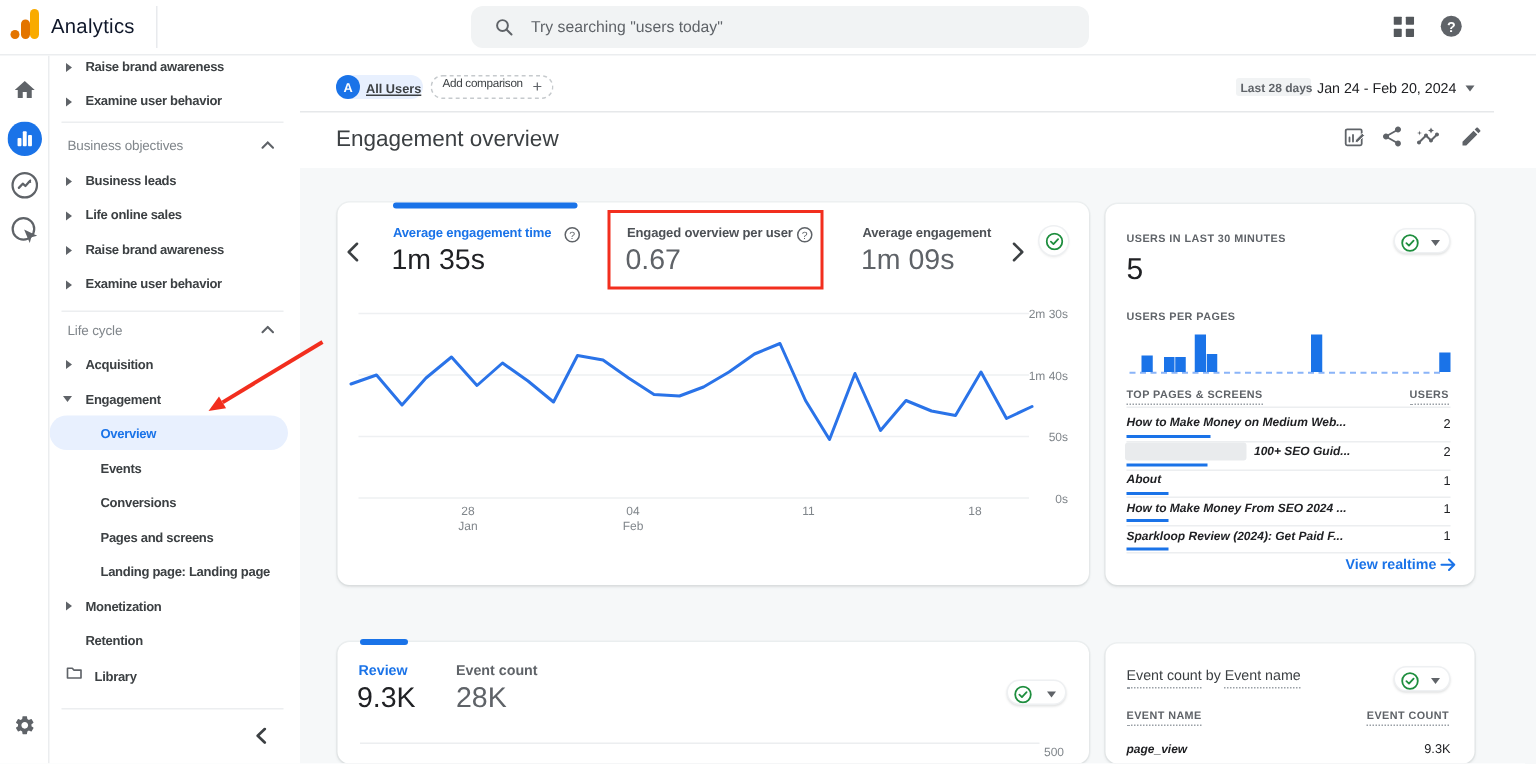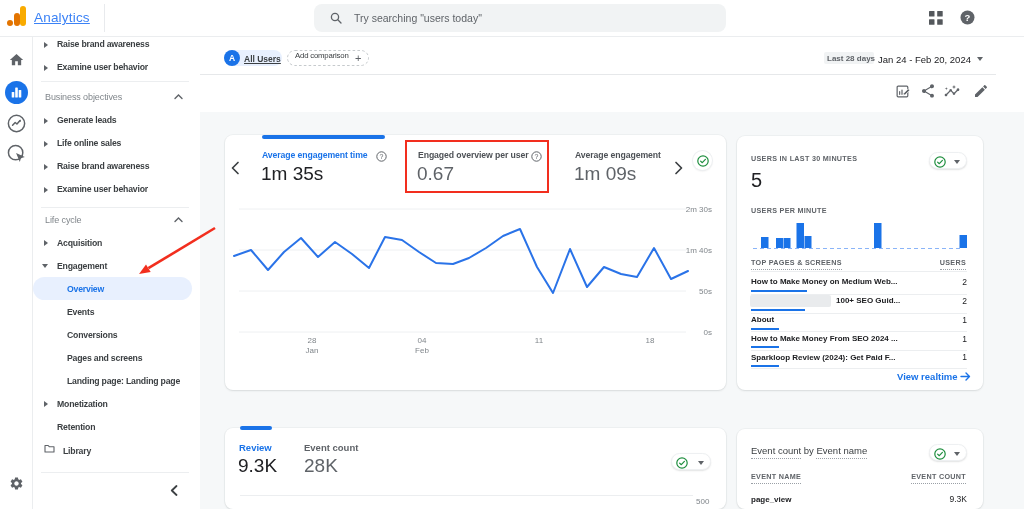--- a/index.html
+++ b/index.html
@@ -7,21 +7,21 @@
 body { font-family:"Liberation Sans", sans-serif; background:#fff; }
 #app { position:relative; width:1024px; height:509px; background:#fff; overflow:hidden; }
 .abs { position:absolute; }
 
 
 #topbar { position:absolute; left:0; top:0; width:1024px; height:37px; background:#fff; border-bottom:1px solid #ebedef; z-index:5; }
 #logo { position:absolute; left:7px; top:6px; width:22px; height:21px; }
 #logo .b1 { position:absolute; left:13px; top:0; width:6px; height:20px; background:#f9ab00; border-radius:3px; }
 #logo .b2 { position:absolute; left:6.5px; top:7px; width:6px; height:13px; background:#e37400; border-radius:3px; }
 #logo .b3 { position:absolute; left:0; top:14px; width:6px; height:6px; background:#e37400; border-radius:50%; }
-#antext { position:absolute; left:34px; top:10px; font-size:13.5px; color:#3b82f6; letter-spacing:.2px;text-decoration:underline; }
+#antext { position:absolute; left:34px; top:10px; font-size:13.5px; color:#0f172a; letter-spacing:.2px; }
 #logosep { position:absolute; left:104px; top:4px; width:1px; height:28px; background:#e8eaed; }
 #search { position:absolute; left:314px; top:4px; width:412px; height:28px; background:#f1f3f4; border-radius:8px; }
 #search .ph { position:absolute; left:40px; top:8px; font-size:10.5px; color:#5f6368; }
 #gridicon { position:absolute; left:929px; top:11px; }
 #helpicon { position:absolute; left:960px; top:10px; }
 
 
 #rail { position:absolute; left:0; top:37px; width:33px; height:472px; background:#fff; border-right:1px solid #ebedef; z-index:4; }
 
 
@@ -59,21 +59,21 @@
 #tab3 { position:absolute; left:240px; top:426px; width:32px; height:3.5px; background:#1a73e8; border-radius:2px; z-index:2; }
 
 
 .mlabel { position:absolute; font-size:8.7px; letter-spacing:-0.1px; font-weight:bold; white-space:nowrap; }
 .mvalue { position:absolute; font-size:19px; color:#5f6368; white-space:nowrap; }
 #redbox { position:absolute; left:405px; top:139.5px; width:143.5px; height:53px; border:2.5px solid #f22e1e; z-index:6; }
 
 
 .caps { position:absolute; font-size:7.2px; font-weight:bold; letter-spacing:.3px; color:#5f6368; white-space:nowrap; }
 .pill { position:absolute; width:38px; height:17px; background:#fff; border:1px solid #eef0f2; border-radius:8.5px; box-shadow:0 1px 1.5px rgba(60,64,67,.15); }
-.rrow { position:absolute; font-size:8px; font-weight:bold; color:#202124; white-space:nowrap; }
+.rrow { position:absolute; font-size:8px; font-weight:bold; color:#202124; white-space:nowrap;font-style:italic; }
 .rnum { position:absolute; font-size:8.5px; color:#202124; text-align:right; }
 .rbar { position:absolute; height:2px; background:#1a73e8; }
 .rsep { position:absolute; left:751px; width:216px; height:1px; background:#eceef0; }
 .dotted { border-bottom:1.5px dotted #9aa0a6; padding-bottom:1.5px; }
 
 #viewreal { position:absolute; left:897px; top:371px; font-size:9.5px; font-weight:bold; color:#1a73e8; }
 
 
 #vlbl { position:absolute; left:239px; top:442px; font-size:9.5px; font-weight:bold; color:#1a73e8; }
 #vval { position:absolute; left:238px; top:455px; font-size:19px; color:#202124; }
@@ -148,21 +148,21 @@
     <div class="tri-r" style="left:10px;top:4.5px"></div>
       <div class="sitem" style="left:23px;top:2px">Raise brand awareness</div>
     <div class="tri-r" style="left:10px;top:27.5px"></div>
       <div class="sitem" style="left:23px;top:25px">Examine user behavior</div>
     <div class="ssep" style="top:44px"></div>
     <div class="shead" style="left:11px;top:55px">Business objectives</div>
     <svg class="abs" style="left:140px;top:57px" width="9" height="6" viewBox="0 0 9 6">
         <path d="M1 4.5 L4.5 1 L8 4.5" fill="none" stroke="#5f6368" stroke-width="1.4" stroke-linecap="round"></path>
       </svg>
     <div class="tri-r" style="left:10px;top:80.5px"></div>
-      <div class="sitem" style="left:23px;top:78px">Generate leads</div>
+      <div class="sitem" style="left:23px;top:78px">Business leads</div>
     <div class="tri-r" style="left:10px;top:103.5px"></div>
       <div class="sitem" style="left:23px;top:101px">Life online sales</div>
     <div class="tri-r" style="left:10px;top:126.5px"></div>
       <div class="sitem" style="left:23px;top:124px">Raise brand awareness</div>
     <div class="tri-r" style="left:10px;top:149.5px"></div>
       <div class="sitem" style="left:23px;top:147px">Examine user behavior</div>
     <div class="ssep" style="top:170px"></div>
     <div class="shead" style="left:11px;top:178px">Life cycle</div>
     <svg class="abs" style="left:140px;top:180px" width="9" height="6" viewBox="0 0 9 6">
         <path d="M1 4.5 L4.5 1 L8 4.5" fill="none" stroke="#5f6368" stroke-width="1.4" stroke-linecap="round"></path>
@@ -199,20 +199,21 @@
         <rect x="0.5" y="0.5" width="81" height="15" rx="7.5" fill="none" stroke="#c6cacd" stroke-width="1" stroke-dasharray="2.6 2.2"></rect>
       </svg>
       <div class="t">Add comparison</div>
       <div class="p">+</div>
     </div>
   <div id="datebox"></div>
   <div id="datelbl">Last 28 days</div>
   <div id="daterange">Jan 24 - Feb 20, 2024</div>
   <div id="datecaret"></div>
   <div id="hdrline"></div>
+  <div id="pagetitle">Engagement overview</div>
 
   <div class="card" id="card1"></div>
   <div id="tab1"></div>
   <div class="card" id="card2"></div>
   <div class="card" id="card3"></div>
   <div id="tab3"></div>
   <div class="card" id="card4"></div>
 
   <div class="mlabel" style="left:262px;top:150px;color:#1a73e8">Average engagement time</div>
   <div class="mvalue" style="left:261px;top:163px;color:#202124">1m 35s</div>
@@ -261,21 +262,21 @@
       <text x="197" y="143">04</text>
         <text x="197" y="153">Feb</text>
       <text x="314" y="143">11</text>
       <text x="425" y="143">18</text>
     </g>
     <polyline fill="none" stroke="#2a73e8" stroke-width="2" stroke-linejoin="round" stroke-linecap="round" points="9,56 26,50 43,70 59,52 76,38 93,57 110,42 127,54 144,68 160,37 177,40 194,52 211,63 228,64 244,58 261,48 278,36 295,29 312,67 328,93 345,49 362,87 379,67 396,74 412,77 429,48 446,79 463,71"></polyline>
   </svg>
 
   <div class="caps" style="left:751px;top:154px">USERS IN LAST 30 MINUTES</div>
   <div class="abs" style="left:751px;top:169px;font-size:20px;color:#202124">5</div>
-  <div class="caps" style="left:751px;top:206px">USERS PER MINUTE</div>
+  <div class="caps" style="left:751px;top:206px">USERS PER PAGES</div>
   <div class="pill" style="left:929px;top:152px">
     <svg class="abs" style="left:3.5px;top:2.5px" width="12" height="12" viewBox="0 0 12 12">
         <circle cx="6" cy="6" r="5.2" fill="none" stroke="#1e8e3e" stroke-width="1.2"></circle>
         <path d="M3.6 6.1 L5.3 7.7 L8.4 4.4" fill="none" stroke="#1e8e3e" stroke-width="1.2" stroke-linecap="round" stroke-linejoin="round"></path>
       </svg>
     <div class="abs" style="left:24px;top:6.5px;width:0;height:0;border-top:4px solid #5f6368;border-left:3.5px solid transparent;border-right:3.5px solid transparent"></div>
   </div>
   <svg class="abs" style="left:751px;top:220px" width="220" height="30" viewBox="0 0 220 30">
     <line x1="2" y1="28.5" x2="212" y2="28.5" stroke="#8ab4f8" stroke-width="1.2" stroke-dasharray="4 3"></line>
     <g fill="#1a73e8">

